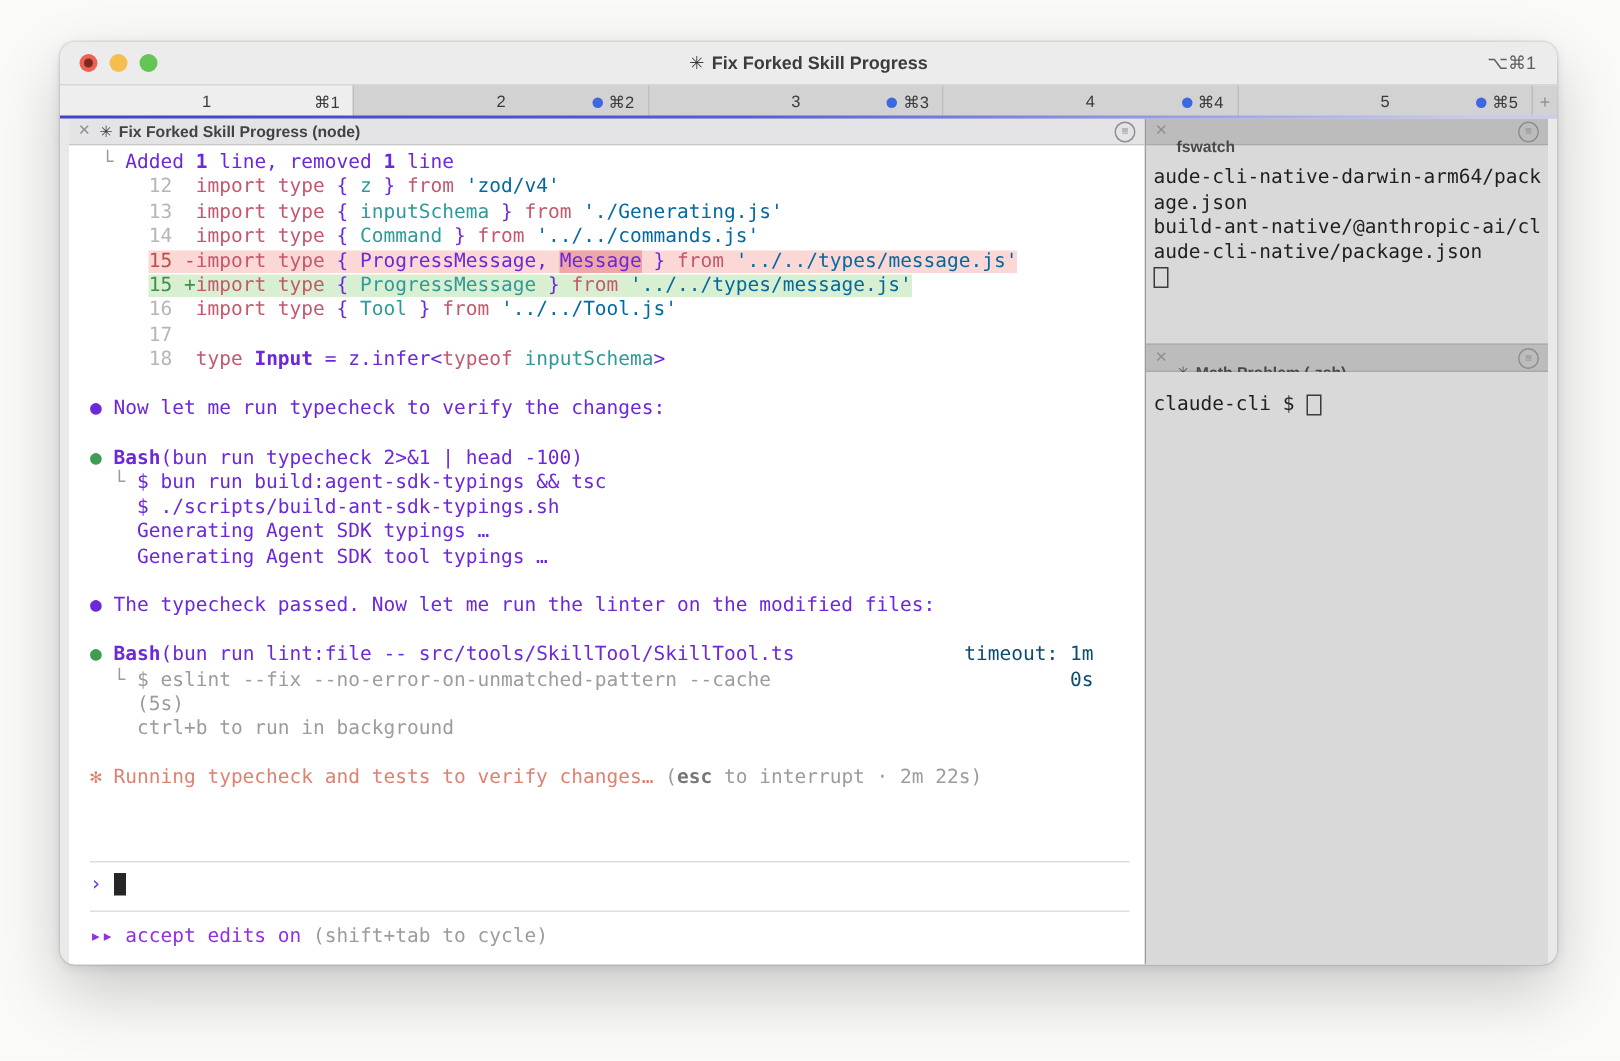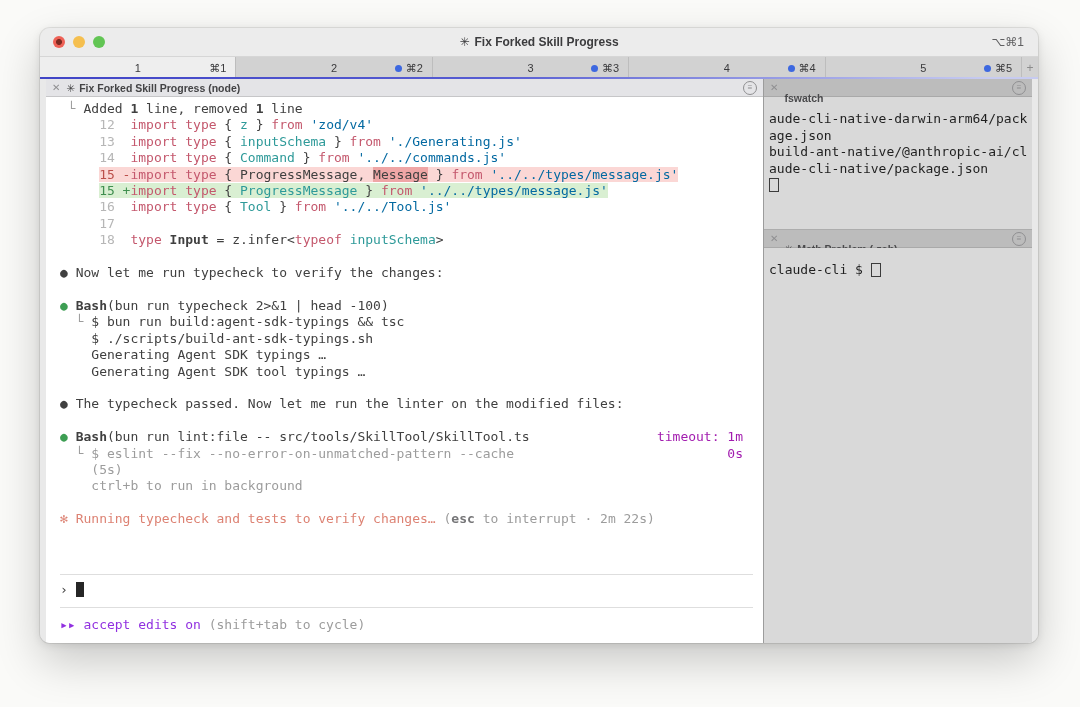--- a/index.html
+++ b/index.html
@@ -53,22 +53,22 @@
   .ph-menu{margin-left:auto;width:12px;height:12px;border:1px solid #8f8f91;border-radius:50%;
     color:#8f8f91;font-size:8px;line-height:11px;text-align:center;flex:0 0 12px;}
   
   .term{flex:1;background:#ffffff;display:flex;flex-direction:column;overflow:hidden;min-height:0;}
   .term-scroll{flex:1;padding:4px 10px 0 14px;overflow:hidden;}
   .tline{
     white-space:pre;position:relative;
     font-family:"DejaVu Sans Mono","Liberation Mono",monospace;
     font-size:13px;line-height:16.4px;color:#2f2f30;
   }
-  .line-right{position:absolute;right:10px;top:0;color:#a21caf;}
-  .c-d{color:#404040}.c-b{font-weight:bold}
+  .line-right{position:absolute;right:24px;top:0;color:#0c4a6e;}
+  .c-d{color:#6d28d9}.c-b{font-weight:bold}
   .c-g{color:#9c9c9c}.c-gb{color:#767678;font-weight:bold}
   .c-n{color:#b6b6b6}
   .c-k{color:#c4586d}
   .c-i{color:#2e9a99}
   .c-s{color:#0369a1}
   .c-green{color:#3d9e53}
   .c-salmon{color:#dd8273}
   .c-purple{color:#9130e0}
   .c-mark{background:#efa6a6}
   .c-numdel{color:#bb4f4a}

